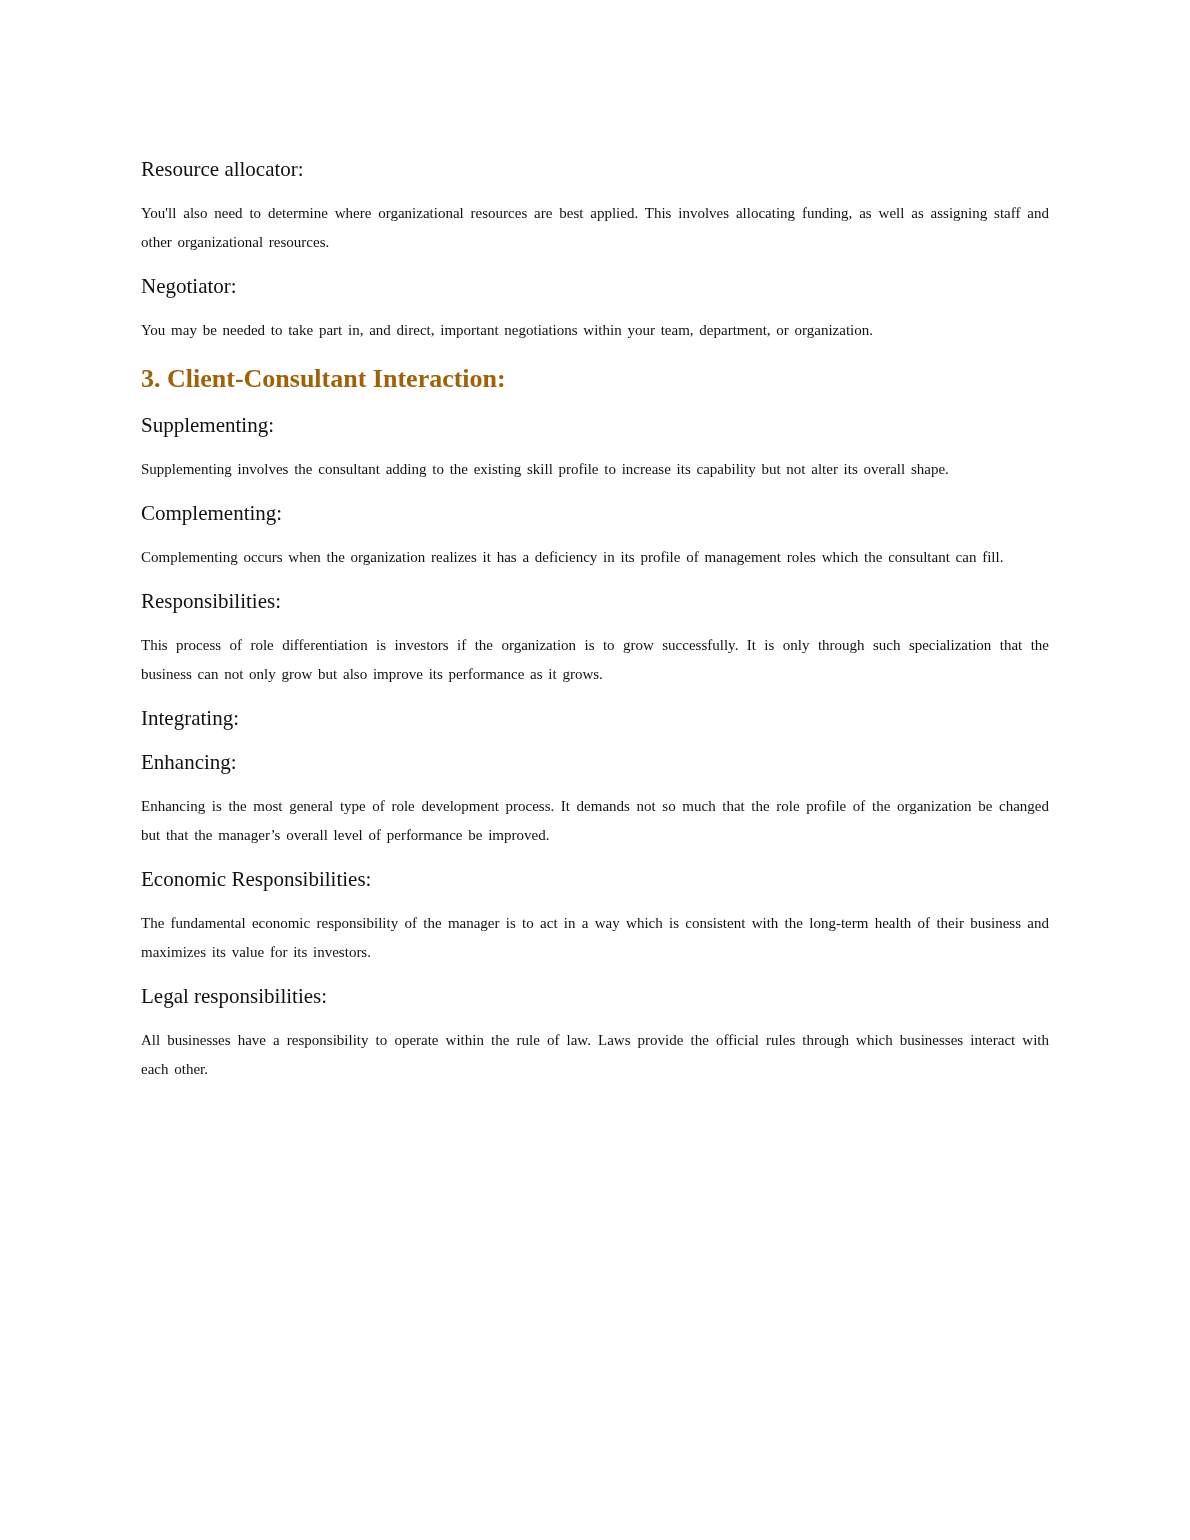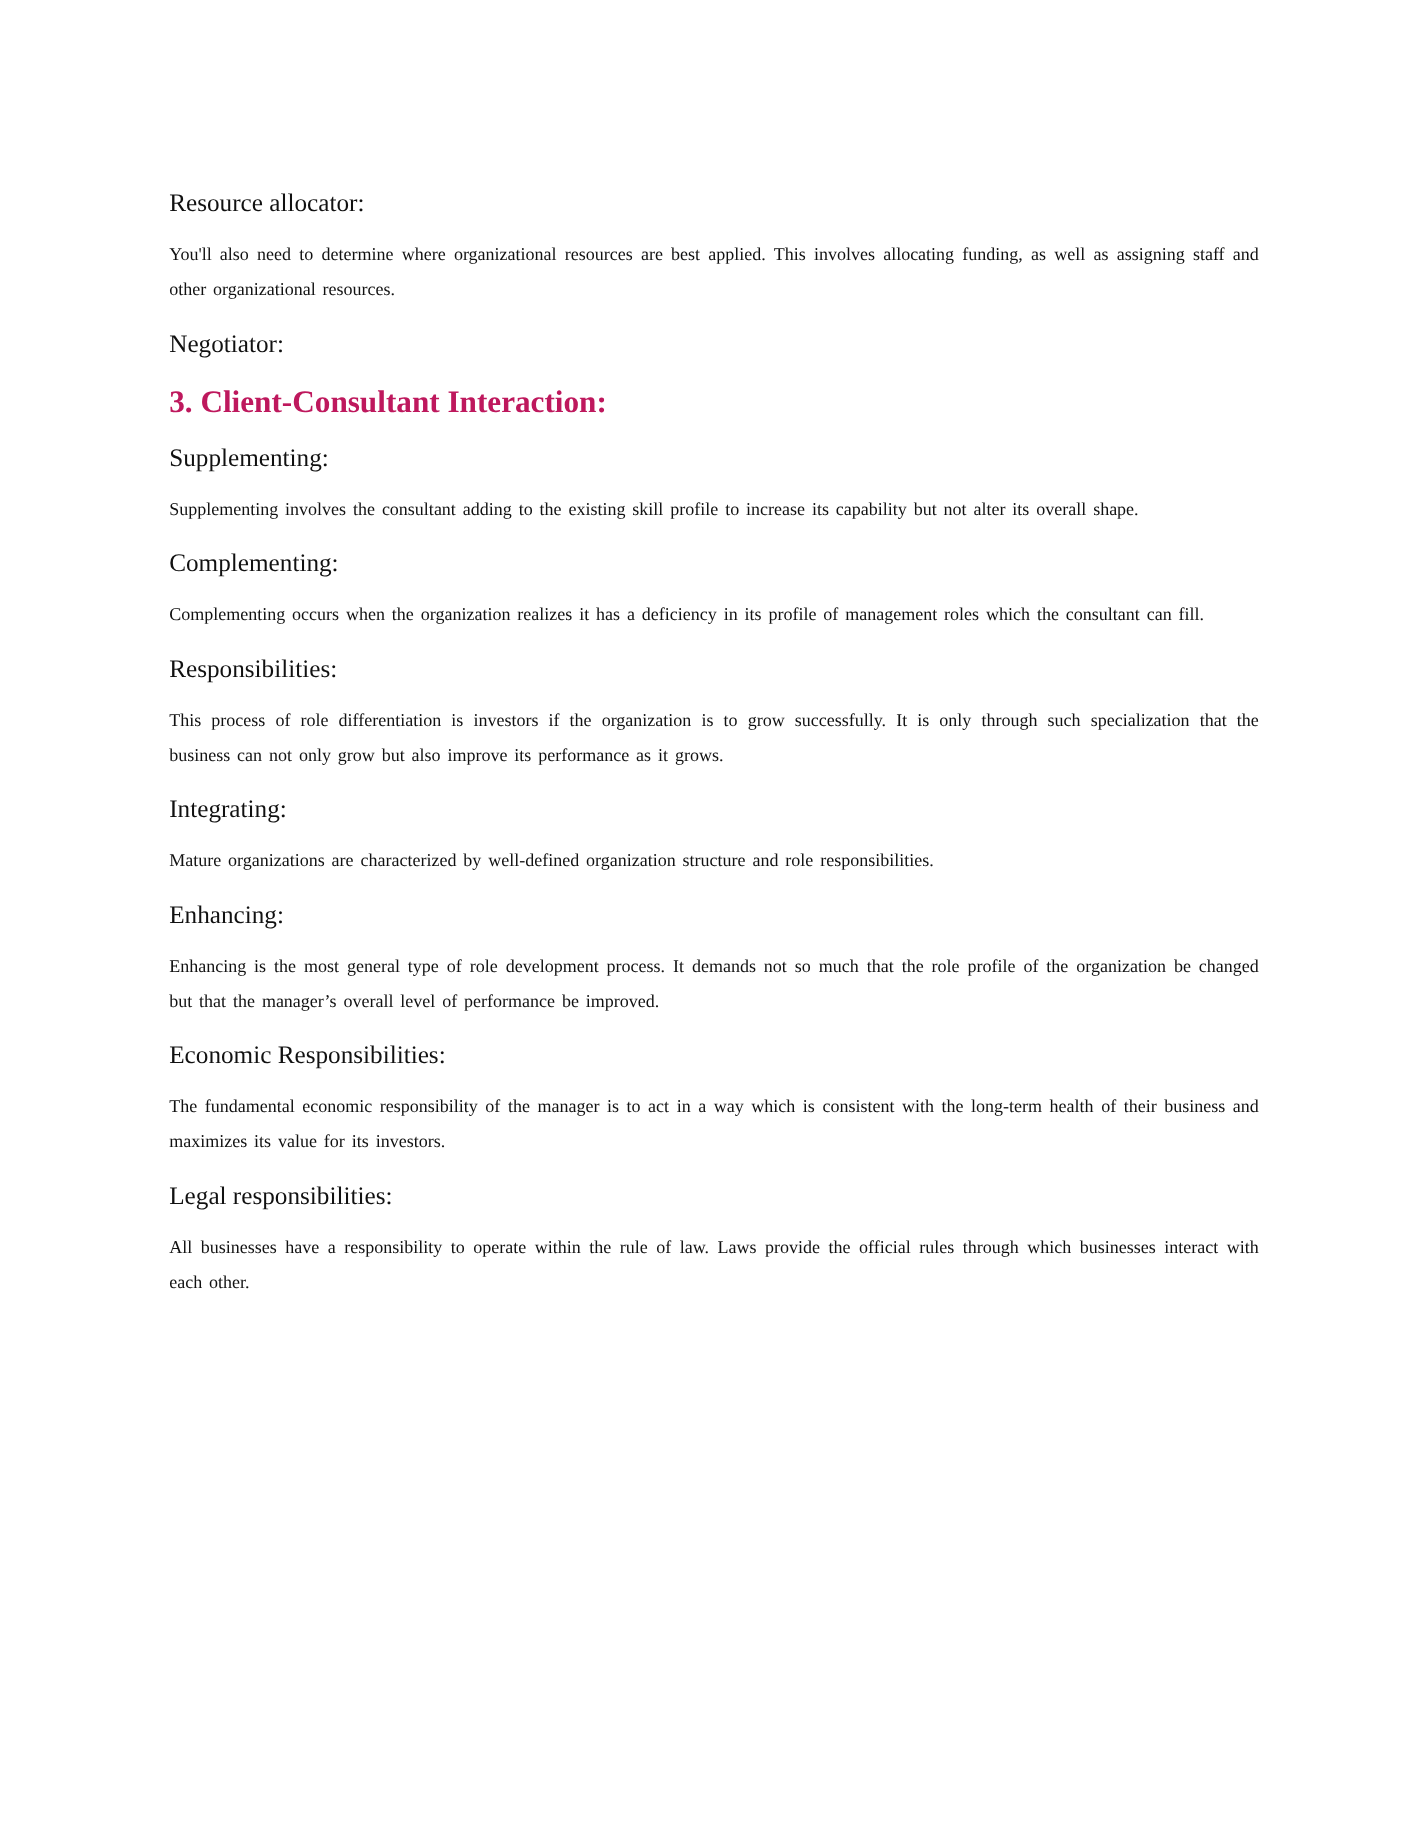--- a/index.html
+++ b/index.html
@@ -40,41 +40,41 @@
     text-align: justify;
     text-justify: inter-word;
     word-spacing: 2px;
     color: #111111;
   }
   .heading {
     font-size: 26px;
     line-height: 36px;
     font-weight: bold;
     text-align: left;
-    color: #be185d;
+    color: #a16207;
     margin: 16px 0 14px 0 !important;
   }
 </style>
 </head>
 <body>
 
 <main class="page">
   <section class="doc" id="doc-root">
       <p class="label">Resource allocator:</p>
       <p class="paragraph">You'll also need to determine where organizational resources are best applied. This involves allocating funding, as well as assigning staff and other organizational resources.</p>
       <p class="label">Negotiator:</p>
+      <p class="paragraph">You may be needed to take part in, and direct, important negotiations within your team, department, or organization.</p>
       <h2 class="heading">3. Client-Consultant Interaction:</h2>
       <p class="label">Supplementing:</p>
       <p class="paragraph">Supplementing involves the consultant adding to the existing skill profile to increase its capability but not alter its overall shape.</p>
       <p class="label">Complementing:</p>
       <p class="paragraph">Complementing occurs when the organization realizes it has a deficiency in its profile of management roles which the consultant can fill.</p>
       <p class="label">Responsibilities:</p>
       <p class="paragraph">This process of role differentiation is investors if the organization is to grow successfully. It is only through such specialization that the business can not only grow but also improve its performance as it grows.</p>
       <p class="label">Integrating:</p>
-      <p class="paragraph">Mature organizations are characterized by well-defined organization structure and role responsibilities.</p>
       <p class="label">Enhancing:</p>
       <p class="paragraph">Enhancing is the most general type of role development process. It demands not so much that the role profile of the organization be changed but that the manager’s overall level of performance be improved.</p>
       <p class="label">Economic Responsibilities:</p>
       <p class="paragraph">The fundamental economic responsibility of the manager is to act in a way which is consistent with the long-term health of their business and maximizes its value for its investors.</p>
       <p class="label">Legal responsibilities:</p>
       <p class="paragraph">All businesses have a responsibility to operate within the rule of law. Laws provide the official rules through which businesses interact with each other.</p>
     </section>
 </main>
 
 </body></html>

